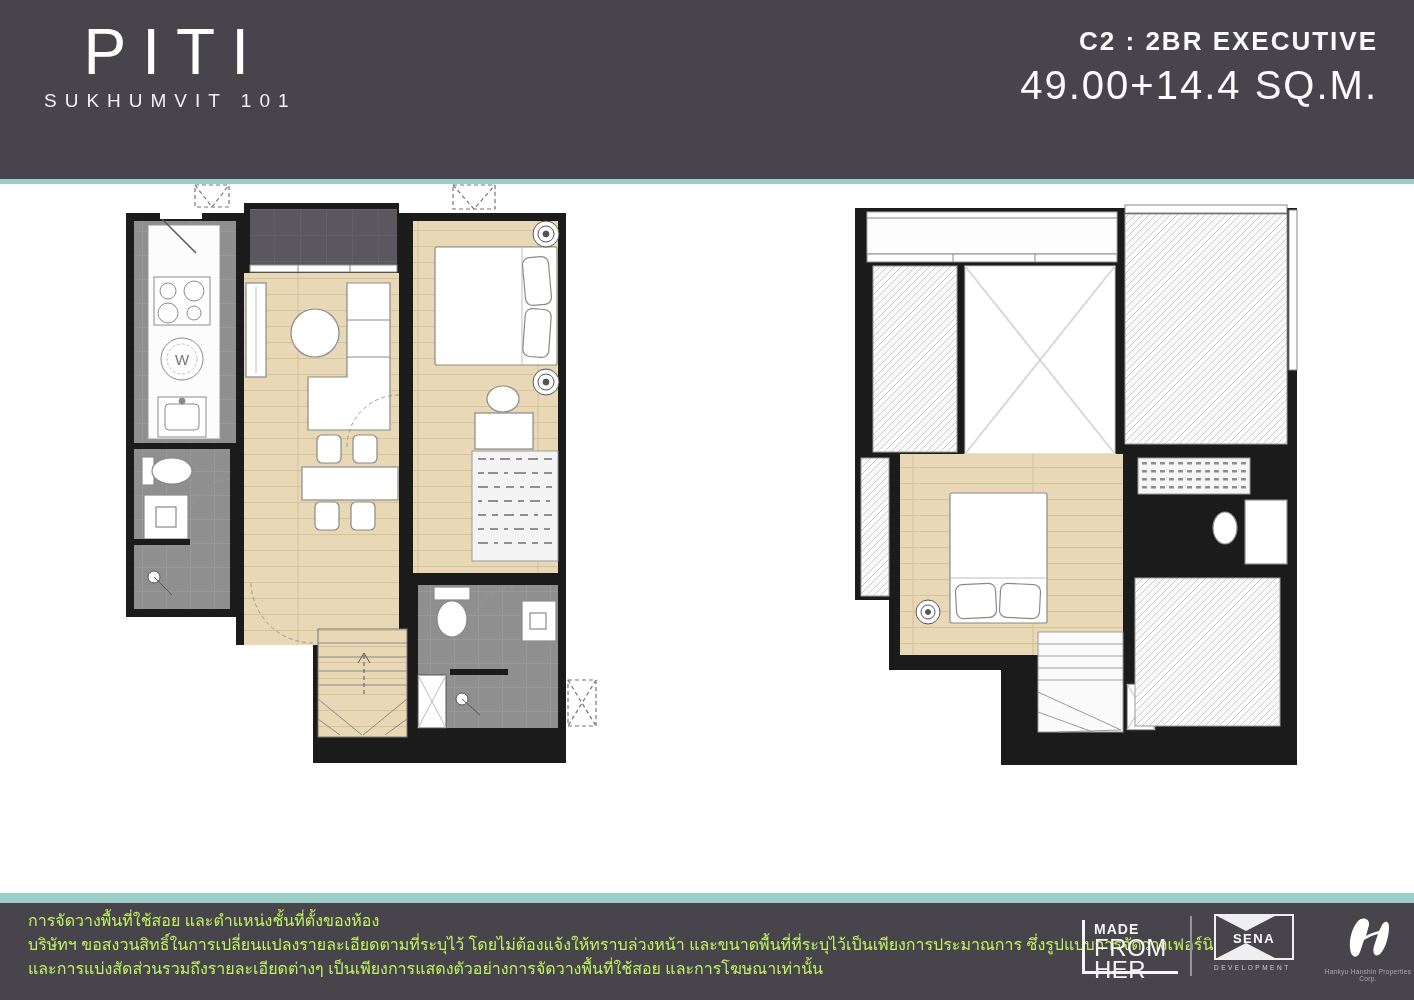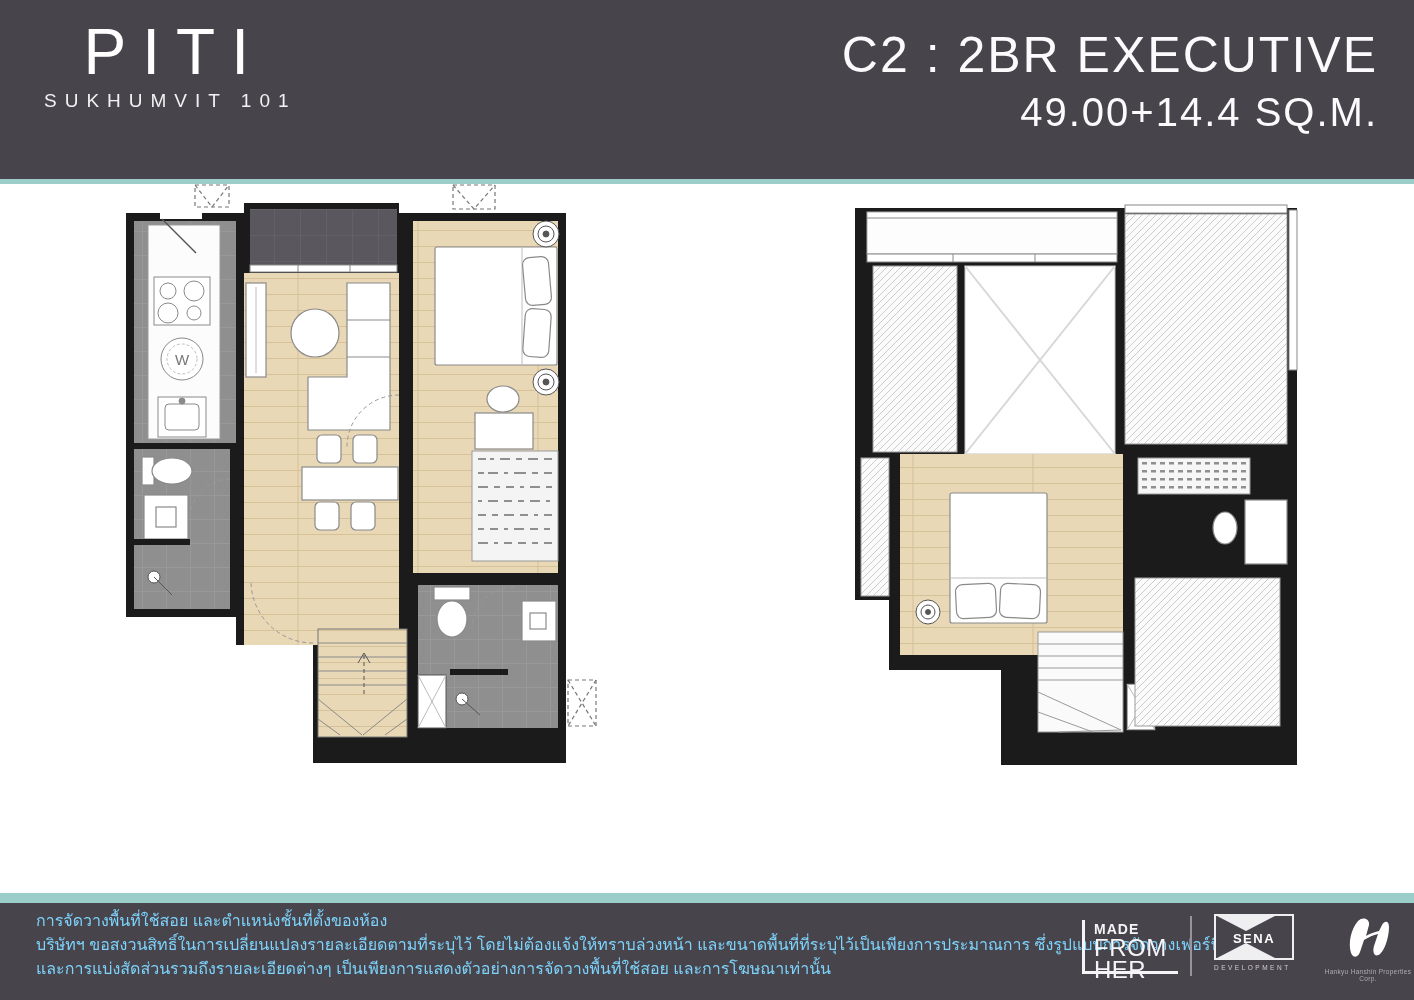--- a/index.html
+++ b/index.html
@@ -7,32 +7,32 @@
   .page { position:relative; width:1414px; height:1000px; background:#ffffff; overflow:hidden; margin:0 auto; }
 
   
   .header { position:absolute; top:0; left:0; width:1414px; height:184px;
             background:#48444b; border-bottom:5px solid #9bcdc9; }
   .brand { position:absolute; left:44px; top:20px; text-align:center; color:#ffffff; }
   .brand-name { font-size:64px; font-weight:300; letter-spacing:16px; line-height:1.0;
                 color:#ffffff; padding-left:8px; }
   .brand-sub { font-size:19px; font-weight:400; letter-spacing:8px; margin-top:6px; color:#f2f1f3; }
   .unit { position:absolute; right:36px; top:26px; text-align:right; color:#fbfafc; }
-  .unit-title { font-size:50px; font-weight:400; letter-spacing:2px; }
+  .unit-title { font-size:26px; font-weight:700; letter-spacing:2px; }
   .unit-area  { font-size:40px; font-weight:300; letter-spacing:2px; margin-top:6px; }
 
   
   .plan { position:absolute; }
   .plan-left  { left:118px; top:183px; }
   .plan-right { left:853px; top:196px; }
 
   
   .teal-strip { position:absolute; left:0; top:893px; width:1414px; height:10px; background:#9bcdc9; }
   .footer { position:absolute; left:0; top:903px; width:1414px; height:97px; background:#48444b; }
-  .disclaimer { position:absolute; left:36px; top:6px; color:#7dd3fc; font-size:16px; line-height:24px; }
+  .disclaimer { position:absolute; left:28px; top:6px; color:#bef264; font-size:16px; line-height:24px; }
   .logo-mfh { position:absolute; left:1082px; top:17px; width:96px; height:54px;
               border-left:3px solid #f5f4f6; border-bottom:3px solid #f5f4f6;
               padding:2px 0 2px 9px; color:#f5f4f6; }
   .logo-mfh .l1 { font-size:14px; font-weight:bold; letter-spacing:1px; line-height:15px; }
   .logo-mfh .l2 { font-size:24px; font-weight:normal; letter-spacing:0.5px; line-height:22px; }
   .logo-sep { position:absolute; left:1190px; top:13px; width:2px; height:60px; background:#97949b; }
   .logo-sena { position:absolute; left:1214px; top:11px; width:64px; text-align:center; }
   .sena-box { position:relative; width:80px; height:46px; border:2px solid #efeef0; background:#48444b; overflow:hidden; }
   .sena-tri-top { position:absolute; top:0; left:1px; width:0; height:0;
                   border-left:29px solid transparent; border-right:29px solid transparent;

